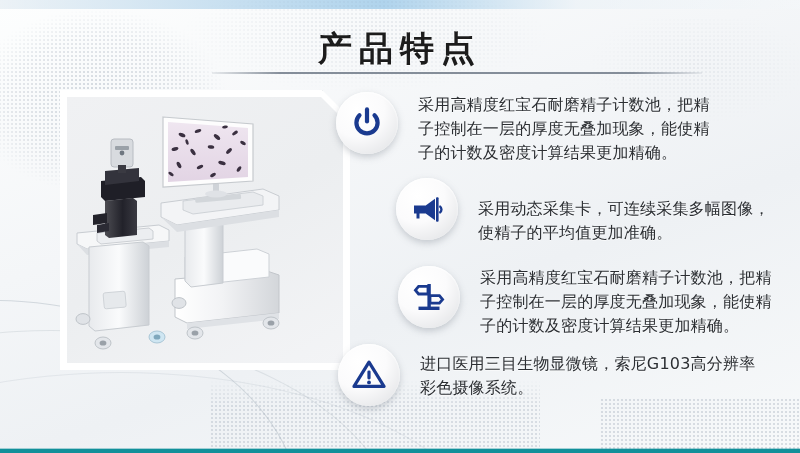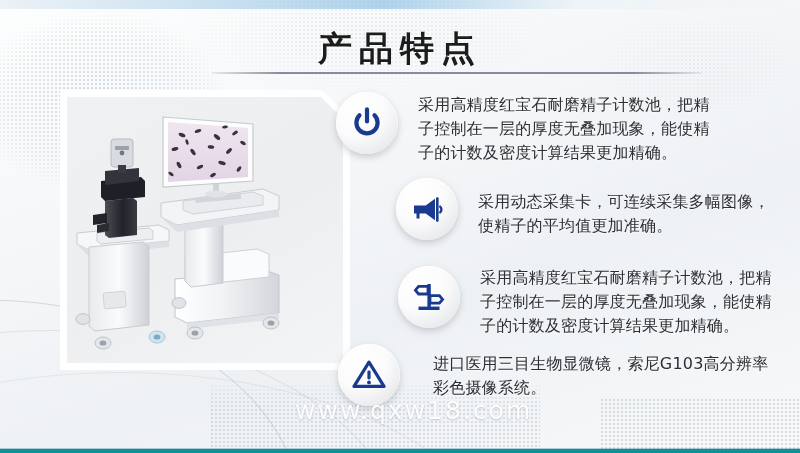--- a/index.html
+++ b/index.html
@@ -134,27 +134,27 @@
     color: #2c2f33;
     font-weight: 500;
     letter-spacing: 0.2px;
     text-shadow: 0 1px 0 rgba(255,255,255,0.6);
   }
 
   #feature-0 { left: 336px; top: 92px;  }
   #feature-0 .feature-text { width: 300px; margin-left: 20px; margin-top: 1px; }
 
   #feature-1 { left: 396px; top: 178px; }
-  #feature-1 .feature-text { width: 300px; margin-left: 20px; margin-top: 12px; }
+  #feature-1 .feature-text { width: 300px; margin-left: 20px; margin-top: 19px; }
 
   #feature-2 { left: 398px; top: 266px; }
   #feature-2 .feature-text { width: 300px; margin-left: 20px; margin-top: 0px; }
 
   #feature-3 { left: 338px; top: 344px; }
-  #feature-3 .feature-text { width: 340px; margin-left: 33px; margin-top: 8px; }
+  #feature-3 .feature-text { width: 340px; margin-left: 20px; margin-top: 8px; }
 
   
   .watermark {
     position: absolute;
     left: 295px; top: 396px;
     font-family: "DejaVu Sans", "Liberation Sans", sans-serif;
     font-size: 25px;
     letter-spacing: 2px;
     color: rgba(255,255,255,0.95);
     text-shadow: 0 1px 2px rgba(150,160,172,0.55);
@@ -317,17 +317,16 @@
     <div class="icon-badge">
       <svg width="34" height="34" viewBox="0 0 34 34">
         <path d="M17 4.2 L32 28.4 L2 28.4 Z" fill="none" stroke="#1a3a8f" stroke-width="3.2" stroke-linejoin="round"></path>
         <rect x="15.4" y="12.4" width="3.2" height="9" rx="1.4" fill="#1a3a8f"></rect>
         <circle cx="17" cy="24.4" r="1.9" fill="#1a3a8f"></circle>
       </svg>
     </div>
     <div class="feature-text">进口医用三目生物显微镜，索尼G103高分辨率彩色摄像系统。</div>
   </div>
 
-  <div class="watermark">www.qxw18.com</div>
 
   <div class="bottom-rule-2"></div>
   <div class="bottom-rule"></div>
 </div>
 
 </body></html>

